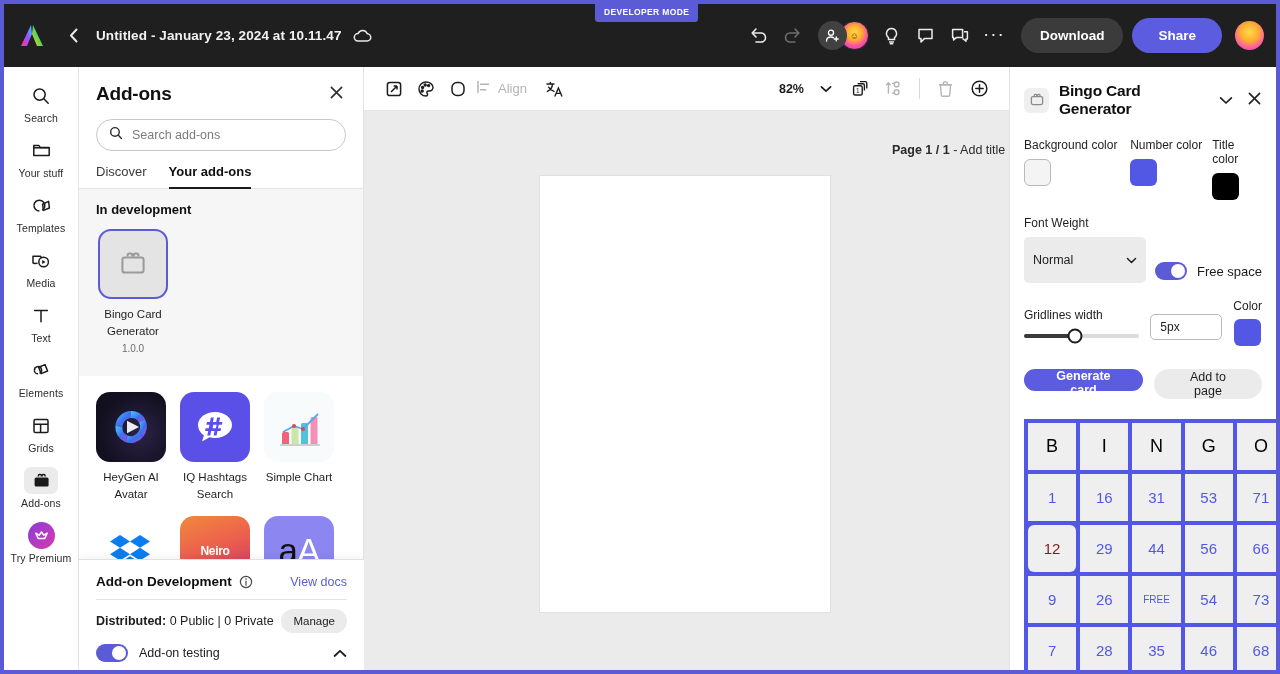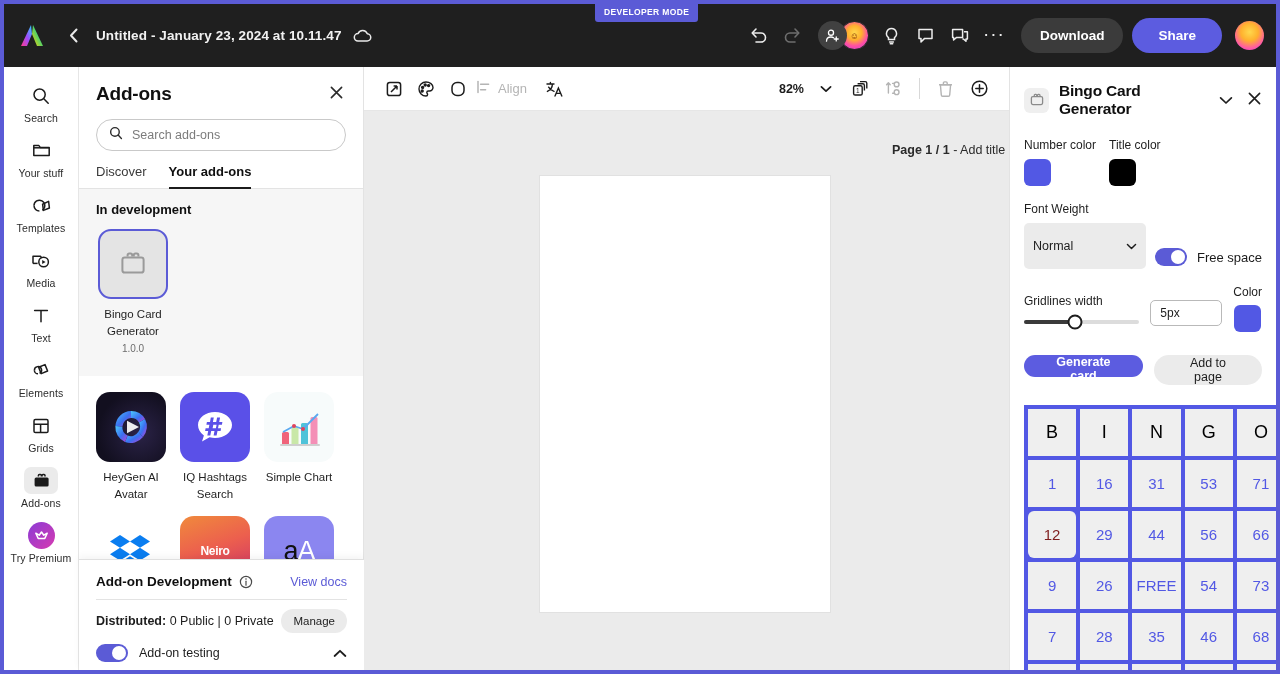--- a/index.html
+++ b/index.html
@@ -170,21 +170,21 @@
   .ad-name {
     font-size: 11.5px; color: #1f1f1f; text-align: center; margin-top: 7px; line-height: 1.52;
   }
   .tile-heygen { background: radial-gradient(circle at 62% 58%, #2b2348 0%, #120f1f 70%); }
   .tile-iq { background: #5a50e8; }
   .tile-chart { background: #f7fbfb; }
   .tile-dropbox { background: #fff; }
   .tile-neiro { background: linear-gradient(160deg,#f08a3c 0%, #ec5f4e 45%, #c62a6e 100%); display:flex; align-items:center; justify-content:center; }
   .tile-aa { background: #8b86f0; display:flex; align-items:center; justify-content:center; }
   .neiro-txt { color:#fff; font-weight:700; font-size:12px; letter-spacing:-.3px; }
-  .aa-txt { font-size: 27px; font-weight: 400; color:#111; letter-spacing:-1px; }
+  .aa-txt { font-size: 35px; font-weight: 400; color:#111; letter-spacing:-1px; }
   .aa-txt b { color:#fff; font-weight:400; }
 
   
   #dev-drawer {
     position: absolute; left: 75px; bottom: 0; width: 285px; height: 111px;
     background: #fff; border-top: 1px solid #e0e0e0;
     padding: 14px 17px 0;
     box-shadow: 0 -3px 7px rgba(0,0,0,.045);
   }
   .dd-row1 { display: flex; align-items: center; gap: 7px; }
@@ -318,21 +318,21 @@
     grid-template-columns: repeat(5, 1fr);
     gap: 4px;
     width: 265px;
   }
   .bg-cell {
     background: #efefef; height: 47px;
     display: flex; align-items: center; justify-content: center;
     font-size: 15px; color: #5c5ce0;
   }
   .bg-cell.head { color: #0c0c0c; font-size: 18px; font-weight: 400; }
-  .bg-cell.free { font-size: 15px; }
+  .bg-cell.free { font-size: 10px; }
 </style>
 </head>
 <body>
 
 <div id="app">
 
   <div id="topbar">
     <div class="tb-left">
       <div class="logo-mark">
         <svg width="28" height="26" viewBox="0 0 28 26">
@@ -767,20 +767,24 @@
           </svg>
       </div>
       <div class="ap-close">
         <svg width="15" height="15" viewBox="0 0 15 15" fill="none" stroke="currentColor" stroke-width="1.6" stroke-linecap="round">
             <path d="M2.4 2.4 12.6 12.6M12.6 2.4 2.4 12.6"></path>
           </svg>
       </div>
     </div>
 
     <div class="colors-row">
+      <div class="col-field" style="width:110px">
+        <div class="col-lab">Background color</div>
+        <div class="swatch bordered" id="sw-bg" style="background: rgb(244, 244, 244);"></div>
+      </div>
       <div class="col-field" style="width:85px">
         <div class="col-lab">Number color</div>
         <div class="swatch" id="sw-num" style="background: rgb(82, 88, 228);"></div>
       </div>
       <div class="col-field">
         <div class="col-lab">Title color</div>
         <div class="swatch" id="sw-title" style="background: rgb(0, 0, 0);"></div>
       </div>
     </div>
 

